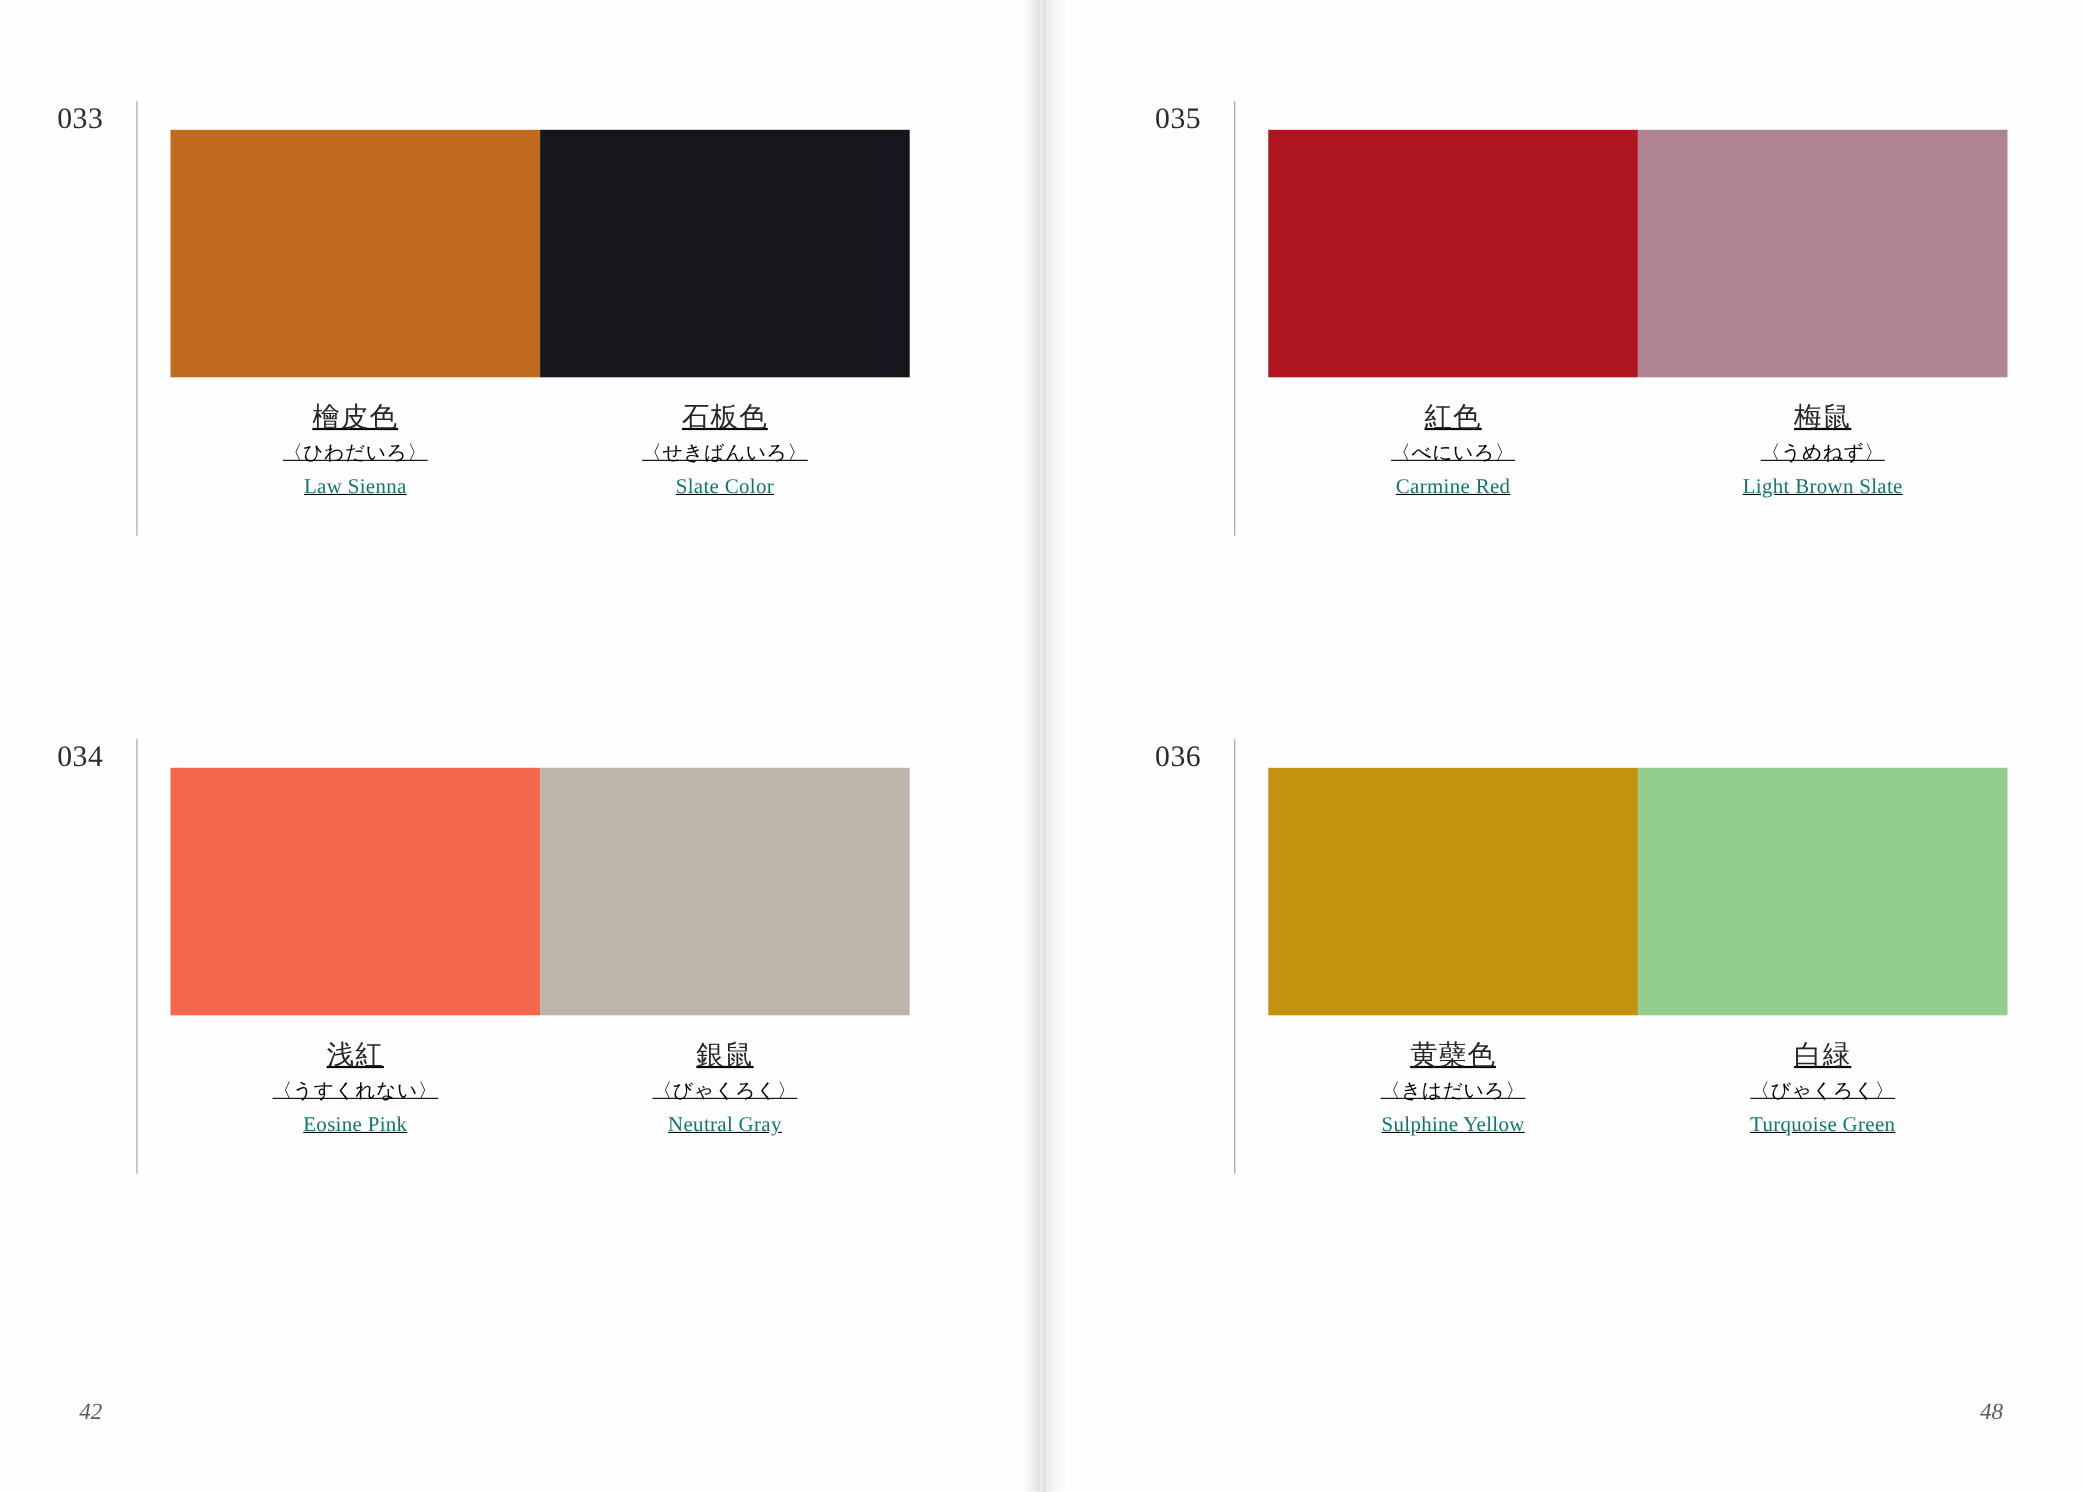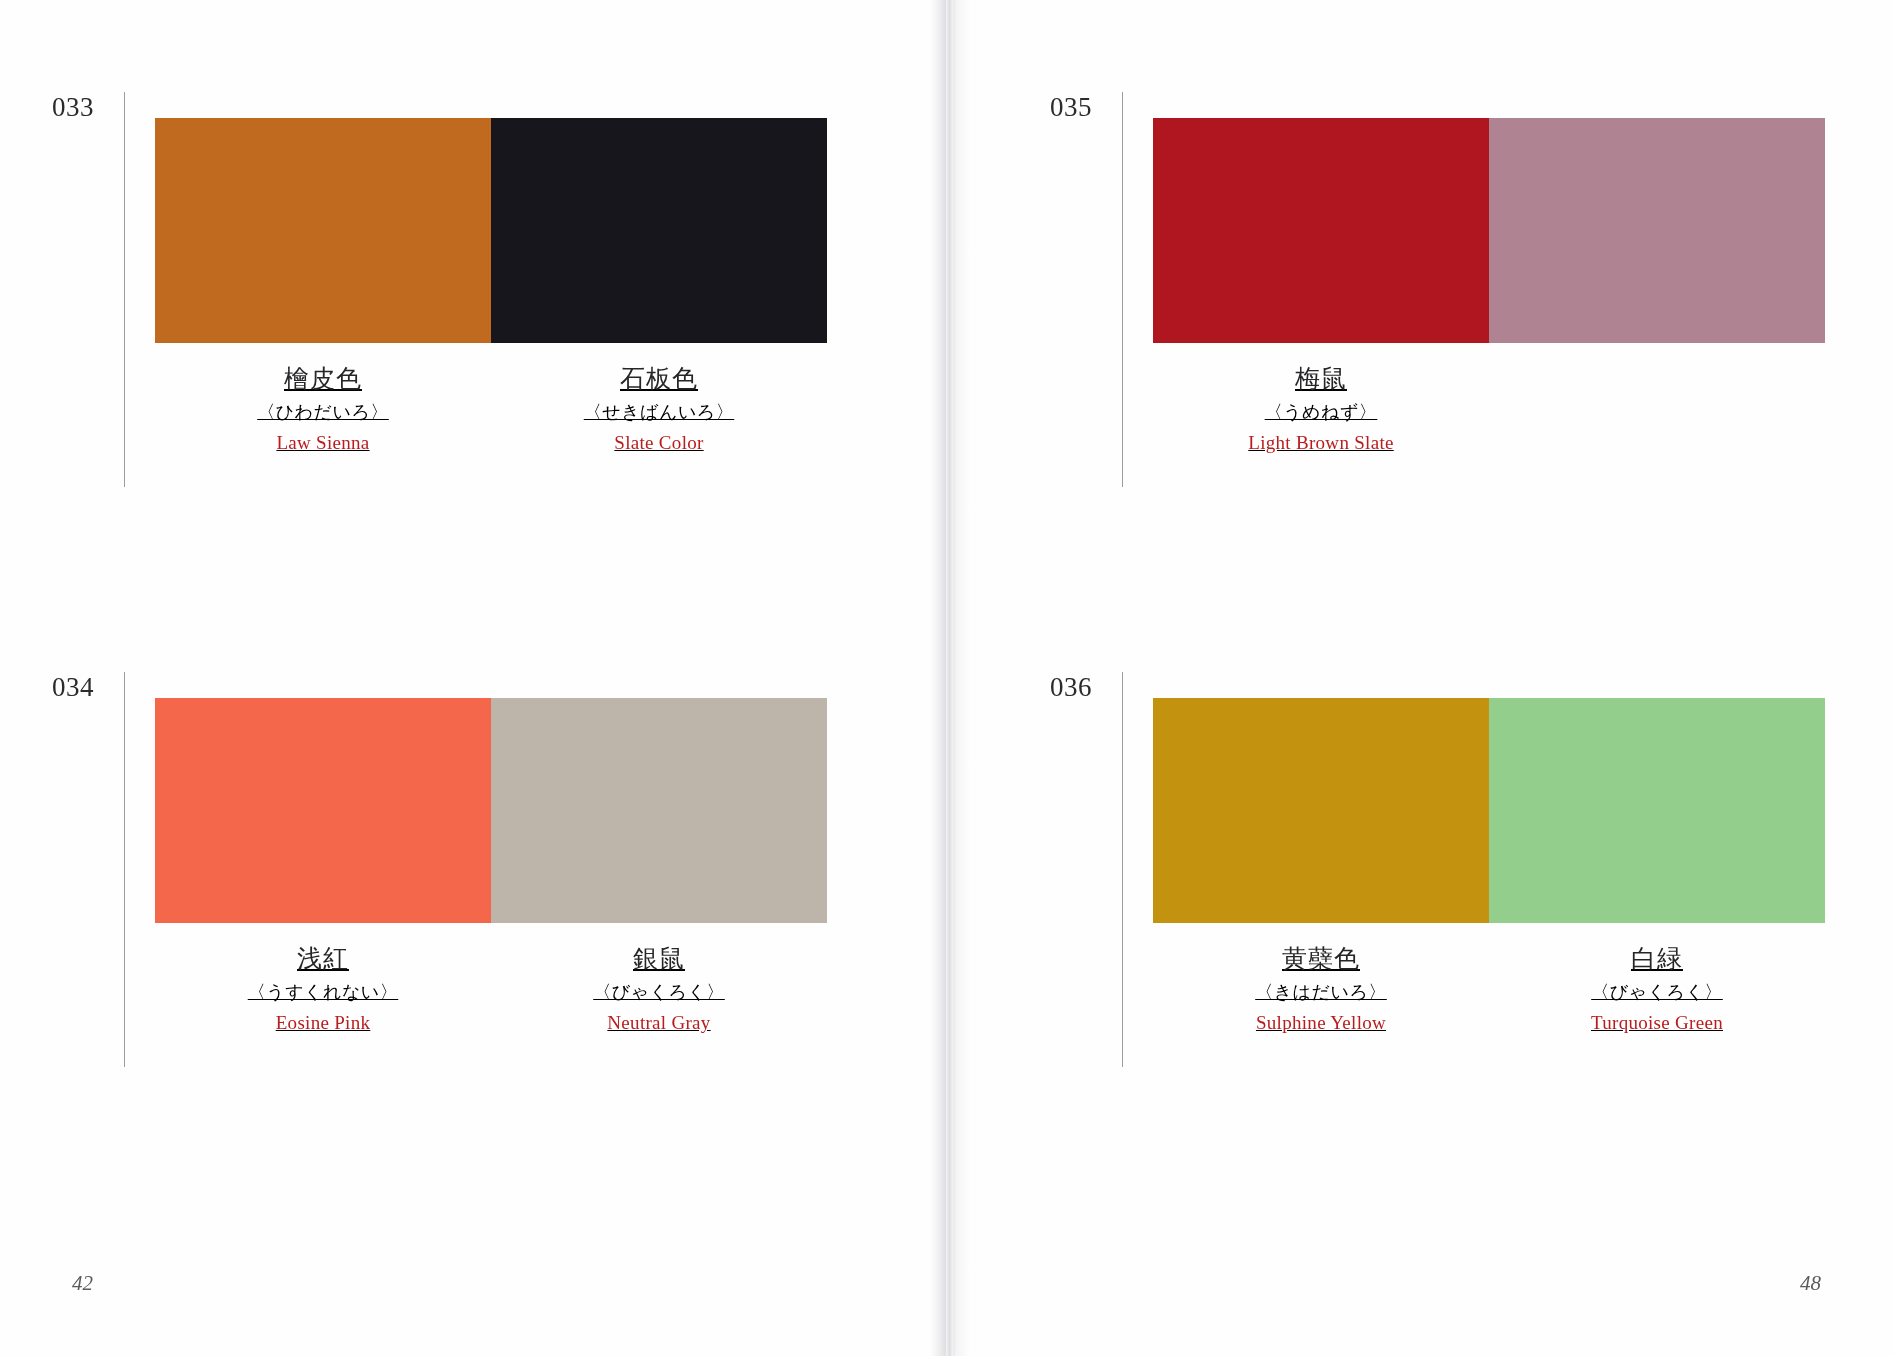--- a/index.html
+++ b/index.html
@@ -118,21 +118,21 @@
   .name-kana {
     font-size: 18px;
     color: #000000;
     line-height: 1.15;
     margin-top: 9px;
     font-family: "DejaVu Sans", "Liberation Sans", sans-serif;
     letter-spacing: 0.5px;
   }
   .name-en {
     font-size: 19px;
-    color: #b91c1c;
+    color: #0f766e;
     line-height: 1.15;
     margin-top: 10px;
     font-family: "Liberation Serif", "DejaVu Serif", serif;
     letter-spacing: 0.3px;
   }
 
   
   .folio {
     position: absolute;
     bottom: 60px;
@@ -204,20 +204,25 @@
   <div class="entry" style="left:1050px; top:92px;">
     <div class="entry-number">035</div>
     <div class="entry-rule" style="height: 395px; background: rgb(156, 156, 156);"></div>
     <div class="entry-body">
       <div class="swatch-pair">
         <div class="swatch" id="sw-2-0" style="background: rgb(176, 22, 31);"></div>
         <div class="swatch" id="sw-2-1" style="background: rgb(176, 131, 146);"></div>
       </div>
       <div class="labels">
         <div class="label-col">
+          <div class="name-ja">紅色</div>
+          <div class="name-kana">〈べにいろ〉</div>
+          <div class="name-en">Carmine Red</div>
+        </div>
+        <div class="label-col">
           <div class="name-ja">梅鼠</div>
           <div class="name-kana">〈うめねず〉</div>
           <div class="name-en">Light Brown Slate</div>
         </div>
       </div>
     </div>
   </div>
 
   <div class="entry" style="left:1050px; top:672px;">
     <div class="entry-number">036</div>

